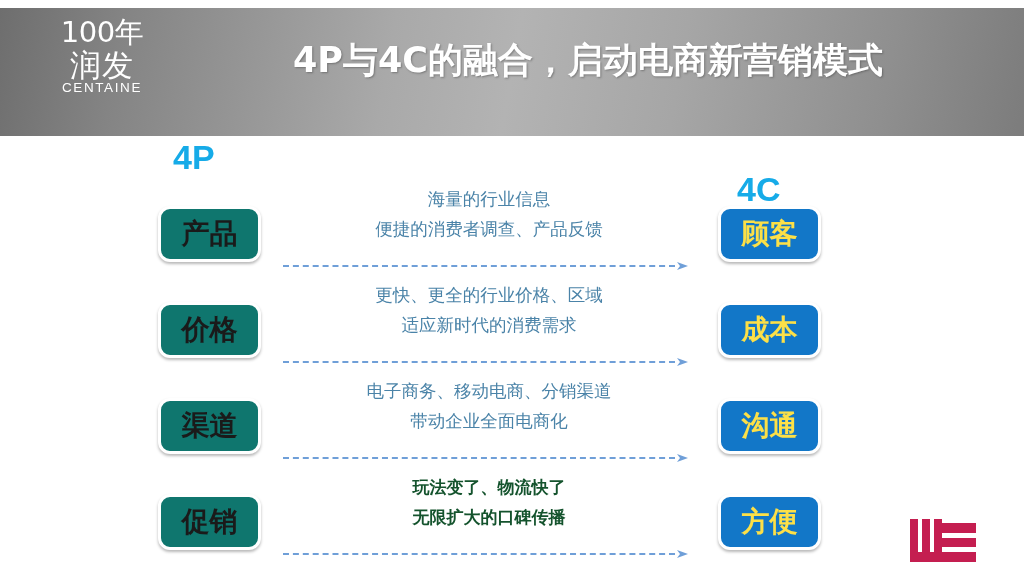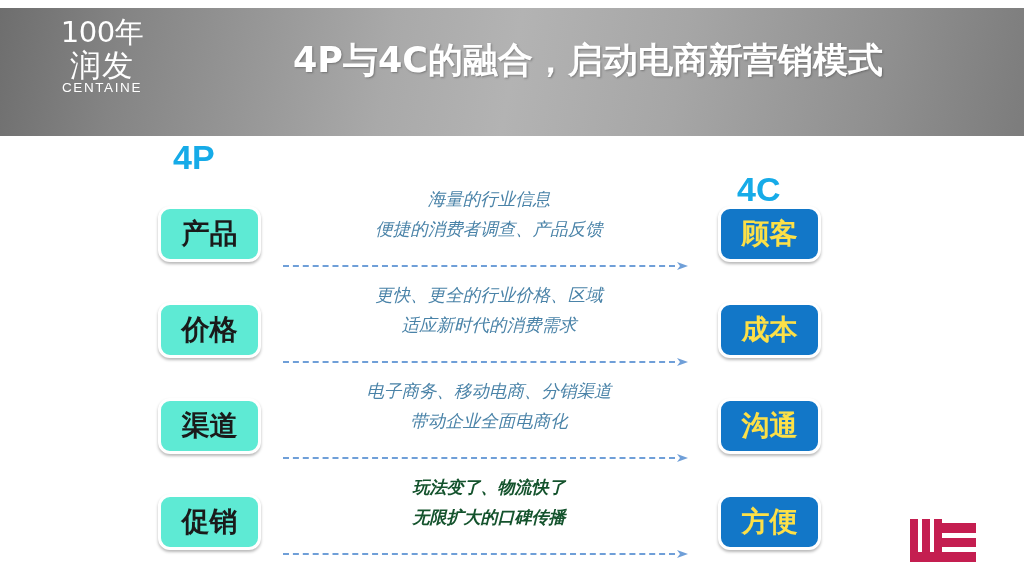--- a/index.html
+++ b/index.html
@@ -118,21 +118,21 @@
     font-size: 28px;
     font-weight: bold;
     font-family: "DejaVu Sans", sans-serif;
     border: 3px solid #ffffff;
     box-sizing: border-box;
     box-shadow: 0 2px 3px rgba(0,0,0,0.28);
   }
   .pill.left {
     left: 158px;
     top: 18px;
-    background: #5eead4;
+    background: #0f766e;
     color: #1a1a1a;
   }
   .pill.right {
     left: 718px;
     top: 18px;
     background: #1277c8;
     color: #fde047;
   }
 
   .mid-text {
@@ -145,21 +145,21 @@
     font-size: 17.5px;
     line-height: 30px;
     font-family: "DejaVu Sans", sans-serif;
     font-weight: 400;
   }
   .mid-text.accent {
     color: #14532d;
     font-weight: bold;
     font-size: 17px;
   }
-  .mid-text .tline { display: block; white-space: nowrap; font-style: italic; }
+  .mid-text .tline { display: block; white-space: nowrap; }
 
   
   .arrow {
     position: absolute;
     left: 283px;
     top: 72px;
     width: 406px;
     height: 12px;
   }
   .arrow .dash {

